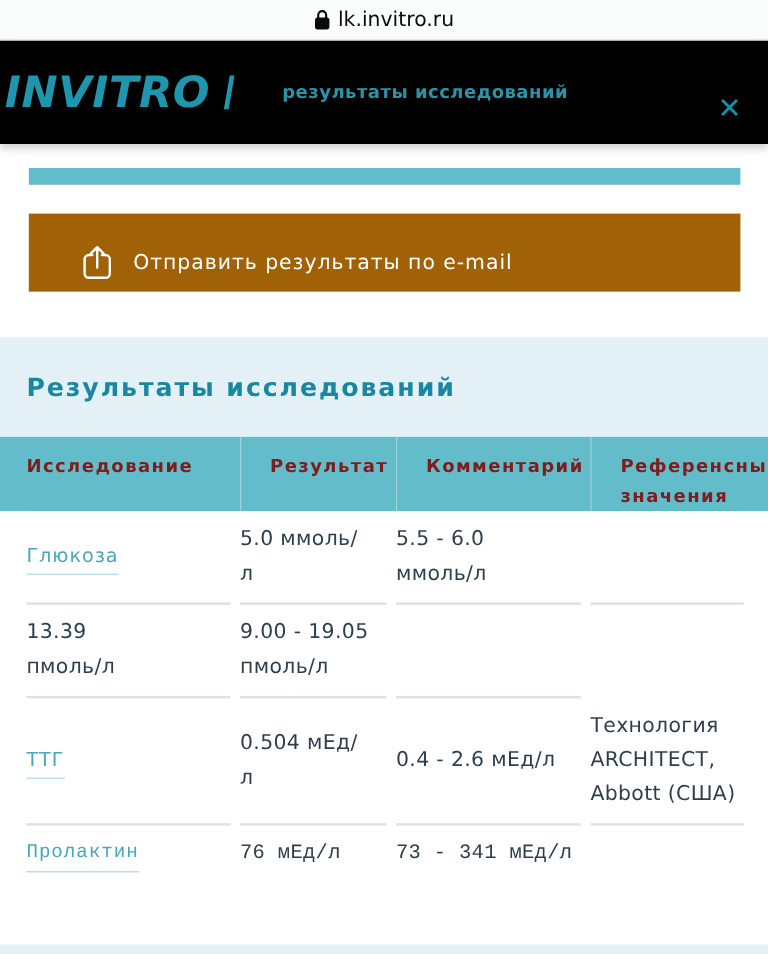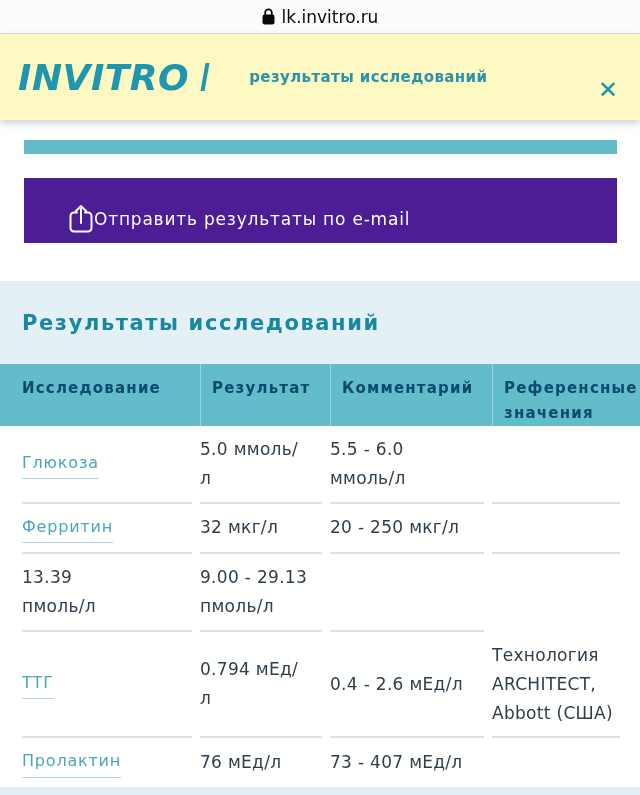--- a/index.html
+++ b/index.html
@@ -14,22 +14,22 @@
     height: 33px; flex: 0 0 33px;
     background: #fbfdfd; border-bottom: 1px solid #d9dddd;
     display: flex; align-items: center; justify-content: center; gap: 7px;
     font-size: 17px; color: #0a0a0a; cursor: pointer;
   }
   .lock-svg { display: block; }
 
   
   .header {
     position: relative; z-index: 5;
-    height: 86px; flex: 0 0 86px; background: #fef9c3;
-    display: flex; align-items: center; padding-left: 18px;
+    height: 86px; flex: 0 0 86px; background: #000000;
+    display: flex; align-items: center; padding-left: 4px;
     box-shadow: 0 3px 7px rgba(70, 85, 95, 0.28);
   }
   .logo {
     font-style: italic; font-weight: bold; font-size: 36px;
     color: #1e96ad; letter-spacing: 0.5px;
   }
   .logo-sep {
     width: 4px; height: 28px; background: #1e96ad;
     transform: skewX(-10deg);
     margin-left: 14px; margin-right: 42px;
@@ -46,22 +46,22 @@
 
   
   .cut-button {
     flex: 0 0 14px; height: 14px;
     margin: 20px 23px 0 24px;
     background: #63bcc9; cursor: pointer;
   }
   .email-button {
     flex: 0 0 65px; height: 65px;
     margin: 24px 23px 0 24px;
-    background: #4c1d95; border: none; cursor: pointer;
-    display: flex; align-items: center; 
+    background: #a16207; border: none; cursor: pointer;
+    display: flex; align-items: center; gap: 17px;
     padding: 16px 0 0 44px; text-align: left;
     color: #ffffff; font-family: inherit;
     font-size: 17px; letter-spacing: 0.8px;
   }
   .share-svg { display: block; flex: 0 0 auto; }
 
   
   .section-head {
     flex: 0 0 83px; height: 83px; margin-top: 38px;
     background: #e3f1f7;
@@ -74,39 +74,39 @@
 
   
   .grid-row {
     display: grid;
     grid-template-columns: 170px 122px 154px 1fr;
     column-gap: 8px;
     padding: 0 20px 0 22px;
   }
   .thead {
     flex: 0 0 62px; min-height: 62px;
-    background: #63bcc9; color: #0c4a6e;
+    background: #63bcc9; color: #7f1d1d;
     align-items: stretch;
   }
   .th {
     font-weight: bold; font-size: 15px; letter-spacing: 1.2px;
     line-height: 1.65; padding-top: 12px;
   }
-  .th + .th { border-left: 1px solid rgba(255,255,255,0.38); padding-left: 11px; }
+  .th + .th { border-left: 1px solid rgba(255,255,255,0.38); padding-left: 24px; }
 
   .tbody { flex: 0 0 auto; background: #ffffff; border-radius: 25px; }
   .cell {
     border-bottom: 2px solid #dde2e5;
     display: flex; align-items: center;
     padding: 9px 0;
     font-size: 17px; color: #2e3f4c; letter-spacing: 0.3px;
     line-height: 1.7; white-space: pre-line;
     min-height: 30px;
   }
-  .row:last-child .cell { border-bottom: none; }
+  .row:last-child .cell { border-bottom: none; font-family: Liberation Mono, monospace; }
   .test-link {
     color: #4aa6ba; text-decoration: none; cursor: pointer;
     font-size: 16px; letter-spacing: 0.8px;
     border-bottom: 1px solid #aft; border-bottom: 1px solid #b0d7e1;
     padding-bottom: 2px;
   }
 
   .bottom-strip {
     margin-top: auto; flex: 0 0 8px; height: 8px; background: #e3f1f7;
   }
@@ -155,47 +155,41 @@
   <div class="tbody">
   <div class="grid-row row">
     <div class="cell"><a class="test-link">Глюкоза</a></div>
     <div class="cell">5.0 ммоль/
 л</div>
     <div class="cell">5.5 - 6.0
 ммоль/л</div>
     <div class="cell"></div>
   </div>
 
-  <div class="grid-row row">
-    <div class="cell"><a class="test-link">Ферритин</a></div>
-    <div class="cell">32 мкг/л</div>
-    <div class="cell">20 - 250 мкг/л</div>
-    <div class="cell"></div>
-  </div>
 
   <div class="grid-row row">
     <div class="cell">13.39
 пмоль/л</div>
-    <div class="cell">9.00 - 29.13
+    <div class="cell">9.00 - 19.05
 пмоль/л</div>
     <div class="cell"></div>
   </div>
 
   <div class="grid-row row">
     <div class="cell"><a class="test-link">ТТГ</a></div>
-    <div class="cell">0.794 мЕд/
+    <div class="cell">0.504 мЕд/
 л</div>
     <div class="cell">0.4 - 2.6 мЕд/л</div>
     <div class="cell">Технология
 ARCHITECT,
 Abbott (США)</div>
   </div>
 
   <div class="grid-row row">
     <div class="cell"><a class="test-link">Пролактин</a></div>
     <div class="cell">76 мЕд/л</div>
-    <div class="cell">73 - 407 мЕд/л</div>
+    <div class="cell">73 - 341 мЕд/л</div>
     <div class="cell"></div>
   </div>
 </div>
 
   <div class="bottom-strip"></div>
 </div>
 
 </body></html>

